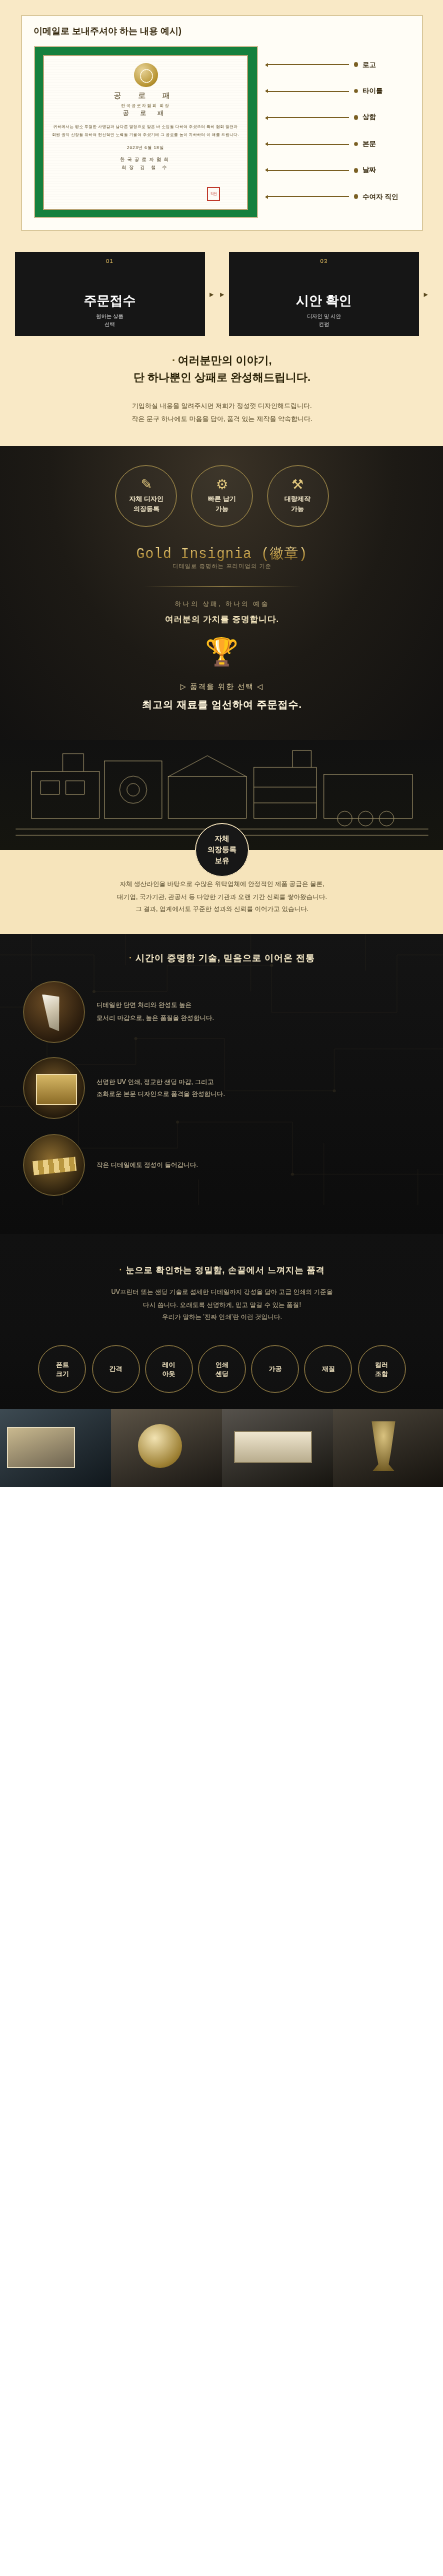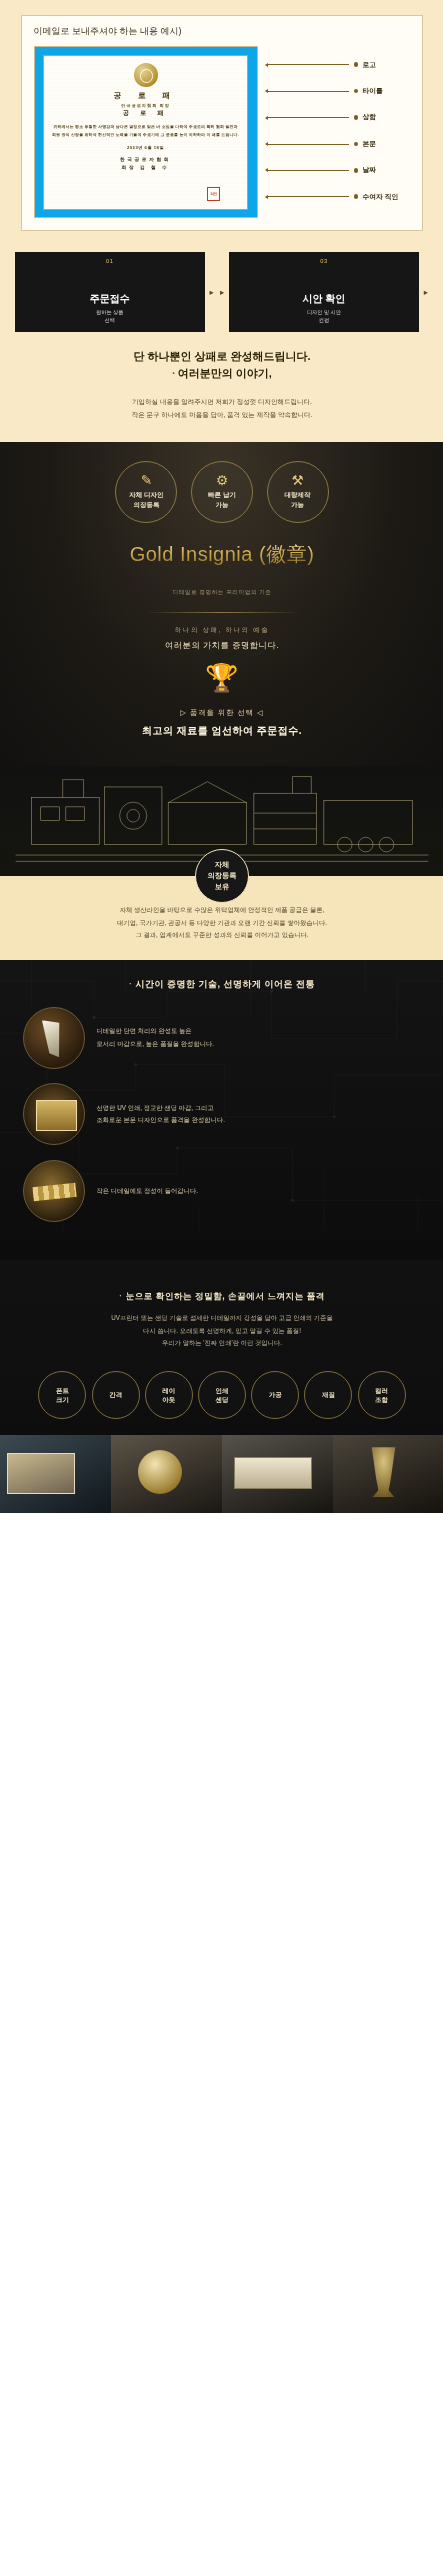--- a/index.html
+++ b/index.html
@@ -16,33 +16,32 @@
     background: #f9e9c6;
     padding: 14.6px 21px 18px;
   }
   .email-card {
     background: #fffdf6;
     border: 0.5px solid #d9c79a;
     padding: 9.4px 11.5px 11.5px;
   }
   .email-title {
     font-size: 9px;
-    font-weight: normal;
+    font-weight: bold;
     color: #3a2d12;
     margin-bottom: 8.3px;
   }
   .email-body { display: flex; gap: 8.3px; align-items: stretch; }
   .cert {
     width: 224px;
-    background: #0ea5e9;
+    background: #15803d;
     border: 0.5px solid #cdbb92;
     position: relative;
     padding: 7.3px 8.3px;
     min-height: 172px;
-    font-weight: bold;
   }
   .cert-inner {
     border: 1px solid #b8a273;
     height: 100%;
     padding: 6.3px 7.3px;
     position: relative;
     background:
       repeating-linear-gradient(180deg, rgba(0,0,0,0.012) 0 1px, transparent 1px 2.6px),
       #fffdf7;
   }
@@ -167,21 +166,21 @@
     text-align: center;
     padding: 6.3px 3.1px 7.3px;
   }
   .step .num {
     font-size: 5.7px;
     color: #e8c262;
     letter-spacing: 0.5px;
     margin-bottom: 3.1px;
   }
   .step .t {
-    font-size: 10px;
+    font-size: 13px;
     font-weight: bold;
     margin-bottom: 3.1px;
     margin-top: 28px;
   }
   .step .d {
     font-size: 5.2px;
     line-height: 1.5;
     color: #d8d8d8;
   }
   .step-arrow {
@@ -239,49 +238,49 @@
     gap: 3.1px;
   }
   .badge .gi { font-size: 13.6px; color: #e2c87e; line-height: 1; }
   .badge .bt {
     font-size: 6.5px;
     font-weight: bold;
     color: #f2e7c9;
     line-height: 1.45;
   }
   .gold-title {
-    font-family: Liberation Sans, sans-serif;
-    font-size: 20px;
+    font-family: Liberation Mono, monospace;
+    font-size: 14px;
     letter-spacing: 0.5px;
     background: linear-gradient(180deg, #f6e3a8 0%, #cfa94e 45%, #8d6f28 100%);
     -webkit-background-clip: text;
     background-clip: text;
     color: transparent;
-    margin-bottom: 21px;
+    margin-bottom: 0;
   }
   .gold-sub {
     font-size: 5.7px;
     color: #a2936f;
     letter-spacing: 0.5px;
     margin-bottom: 15.7px;
   }
   .divider {
     width: 157px; height: 0.5px;
     background: linear-gradient(90deg, transparent, #8a7742, transparent);
     margin: 0 auto 13.6px;
   }
   .line-1 {
     font-size: 6.5px;
     color: #b8a87e;
     letter-spacing: 1.6px;
     margin-bottom: 4.2px;
   }
   .line-2 {
     font-size: 8.3px;
-    font-weight: normal;
+    font-weight: bold;
     color: #f0e2bb;
     letter-spacing: 0.5px;
     margin-bottom: 14.6px;
   }
   .trophy {
     font-size: 27px;
     color: #c8a656;
     line-height: 1;
     margin-bottom: 15.7px;
   }
@@ -558,22 +557,22 @@
       <div class="num">03</div>
       <div class="t">시안 확인</div>
       <div class="d" style="white-space:pre-line">디자인 및 시안
 컨펌</div>
     </div>
     <div class="step-arrow">▸</div>
   </section>
 
   <section class="sec-msg">
     <div class="msg-h">
+      <div><span class="bullet">·</span><span>여러분만의 이야기,</span></div>
       <div><span>단 하나뿐인 상패로 완성해드립니다.</span></div>
-      <div><span class="bullet">·</span><span>여러분만의 이야기,</span></div>
     </div>
     <div class="msg-p">기입하실 내용을 알려주시면 저희가 정성껏 디자인해드립니다.</div>
     <div class="msg-p">작은 문구 하나에도 마음을 담아, 품격 있는 제작을 약속합니다.</div>
   </section>
 
   <section class="sec-dark">
     <div class="badges">
       <div class="badge">
         <div class="gi">✎</div>
         <div class="bt" style="white-space:pre-line">자체 디자인
@@ -649,21 +648,21 @@
         <circle cx="180" cy="110" r="3"></circle>
           <circle cx="520" cy="60" r="3"></circle>
         <circle cx="260" cy="200" r="3"></circle>
           <circle cx="640" cy="300" r="3"></circle>
         <circle cx="340" cy="360" r="3"></circle>
           <circle cx="560" cy="460" r="3"></circle>
       </g>
     </svg>
 
     <div class="tech-h">
-      <span class="bullet">·</span><span>시간이 증명한 기술, 선명하게 이어온 전통</span>
+      <span class="bullet">·</span><span>시간이 증명한 기술, 믿음으로 이어온 전통</span>
     </div>
 
     <div class="tech-row">
       <div class="tech-thumb th1"></div>
       <div class="tech-txt">
         <div>디테일한 단면 처리와 완성도 높은</div>
         <div>모서리 마감으로, 높은 품질을 완성합니다.</div>
       </div>
     </div>
 

